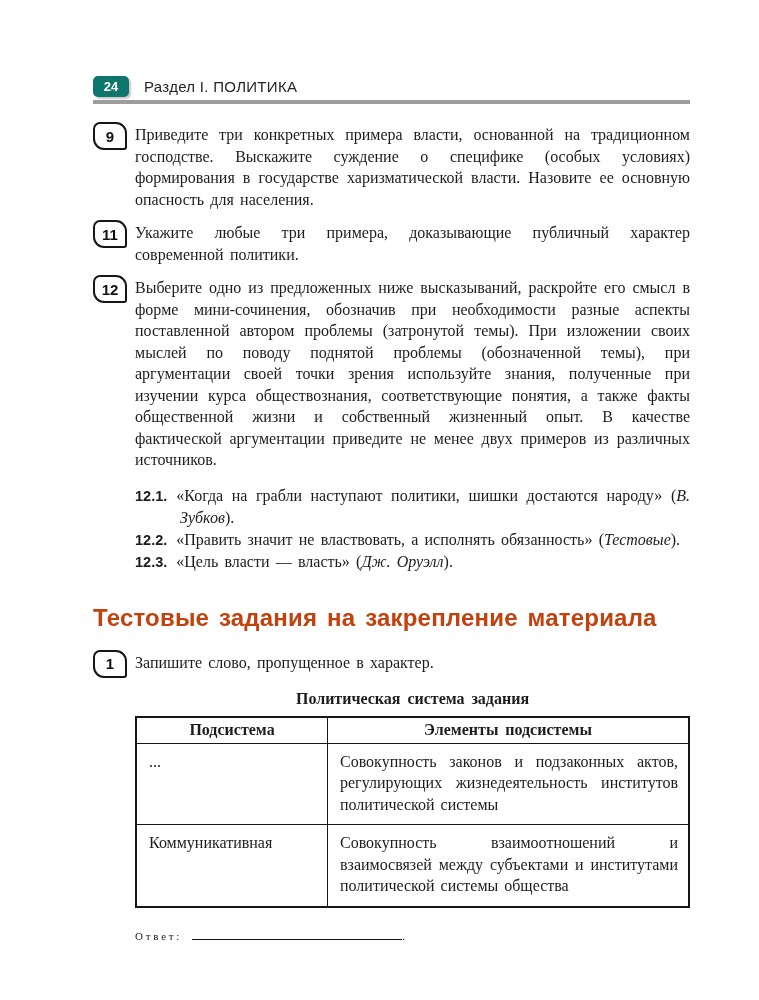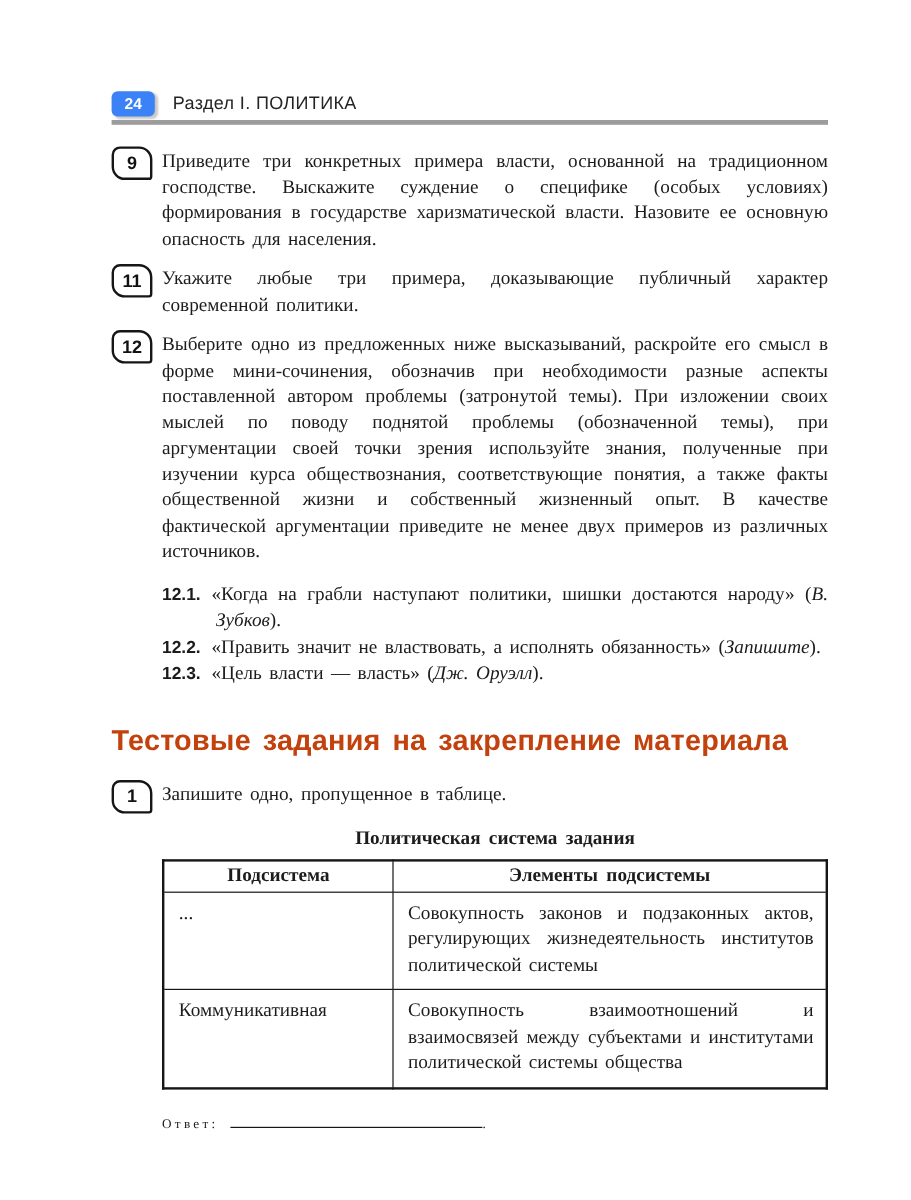--- a/index.html
+++ b/index.html
@@ -10,21 +10,21 @@
     height: 1000px;
     background: #ffffff;
     padding: 76px 69px 0 93px;
     font-family: "Liberation Serif", serif;
     color: #1c1c1c;
     overflow: hidden;
   }
   
   .header-row { display: flex; align-items: center; }
   .pagenum {
-    background: #3b82f6;
+    background: #0f766e;
     color: #fff;
     font-family: "Liberation Sans", sans-serif;
     font-weight: bold;
     font-size: 13px;
     width: 36px; height: 21px;
     display: flex; align-items: center; justify-content: center;
     border-radius: 5px 5px 5px 5px;
     box-shadow: 2px 2px 2px #c8c8c8;
   }
   .section-title {
@@ -163,29 +163,29 @@
 
     <div class="task">
       <div class="badge">12</div>
       <p class="task-text">Выберите одно из предложенных ниже высказываний, раскройте его смысл в форме мини-сочинения, обозначив при необходимости разные аспекты поставленной автором проблемы (затронутой темы). При изложении своих мыслей по поводу поднятой проблемы (обо­значенной темы), при аргументации своей точки зрения используйте знания, полученные при изучении курса обществознания, соответ­ствующие понятия, а также факты общественной жизни и собст­венный жизненный опыт. В качестве фактической аргументации приведите не менее двух примеров из различных источников.</p>
     </div>
 
   </div>
 
   <div class="quotes">
     <p class="quote"><b class="qlabel">12.1.</b><span>«Когда на грабли наступают политики, шишки достаются на­роду»</span><span> (</span><i>В. Зубков</i><span>).</span></p>
-    <p class="quote"><b class="qlabel">12.2.</b><span>«Править значит не властвовать, а исполнять обязанность»</span><span> (</span><i>Запишите</i><span>).</span></p>
+    <p class="quote"><b class="qlabel">12.2.</b><span>«Править значит не властвовать, а исполнять обязанность»</span><span> (</span><i>Тестовые</i><span>).</span></p>
     <p class="quote"><b class="qlabel">12.3.</b><span>«Цель власти — власть»</span><span> (</span><i>Дж. Оруэлл</i><span>).</span></p>
   </div>
 
   <h2 class="test-heading">Тестовые задания на закрепление материала</h2>
 
   <div class="task">
     <div class="badge">1</div>
-    <p class="task-text">Запишите одно, пропущенное в таблице.</p>
+    <p class="task-text">Запишите слово, пропущенное в характер.</p>
   </div>
 
   <div class="table-wrap">
     <div class="table-title">Политическая система задания</div>
     <table class="subsystems">
       <thead>
         <tr>
           <th class="col-sub">Подсистема</th>
           <th>Элементы подсистемы</th>
         </tr>

